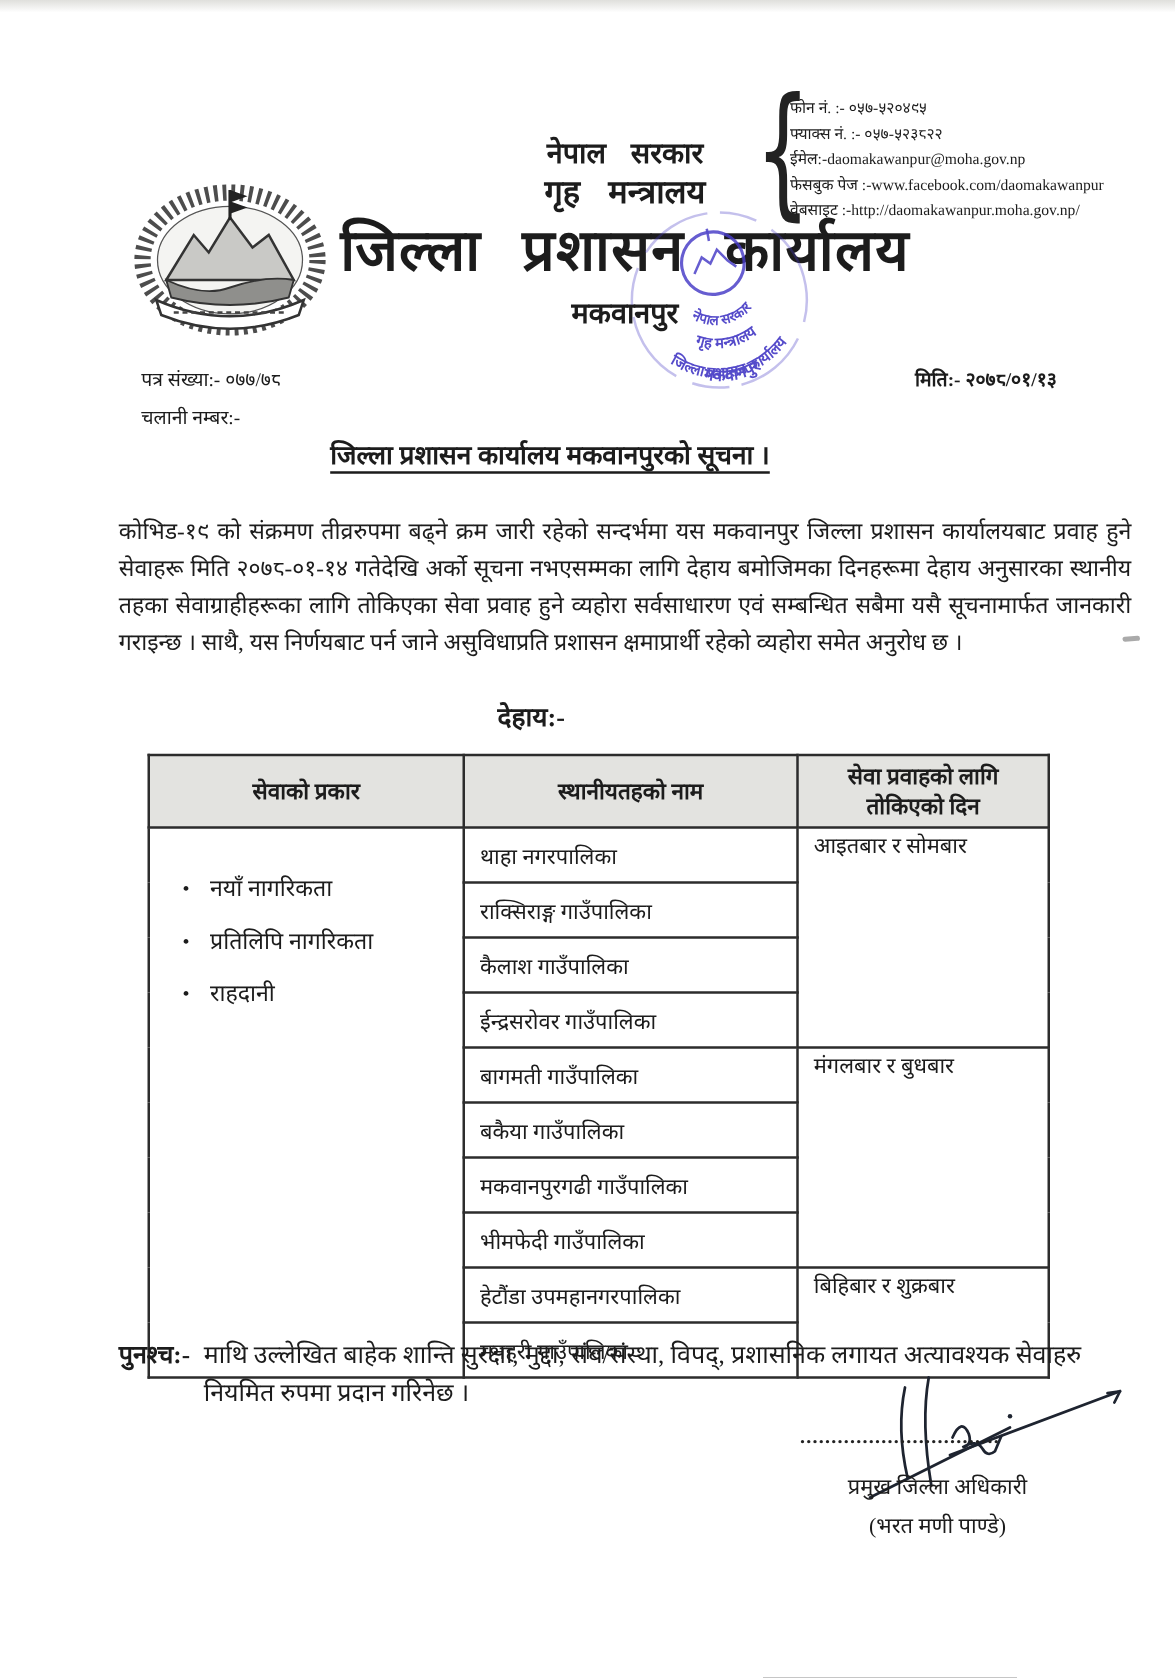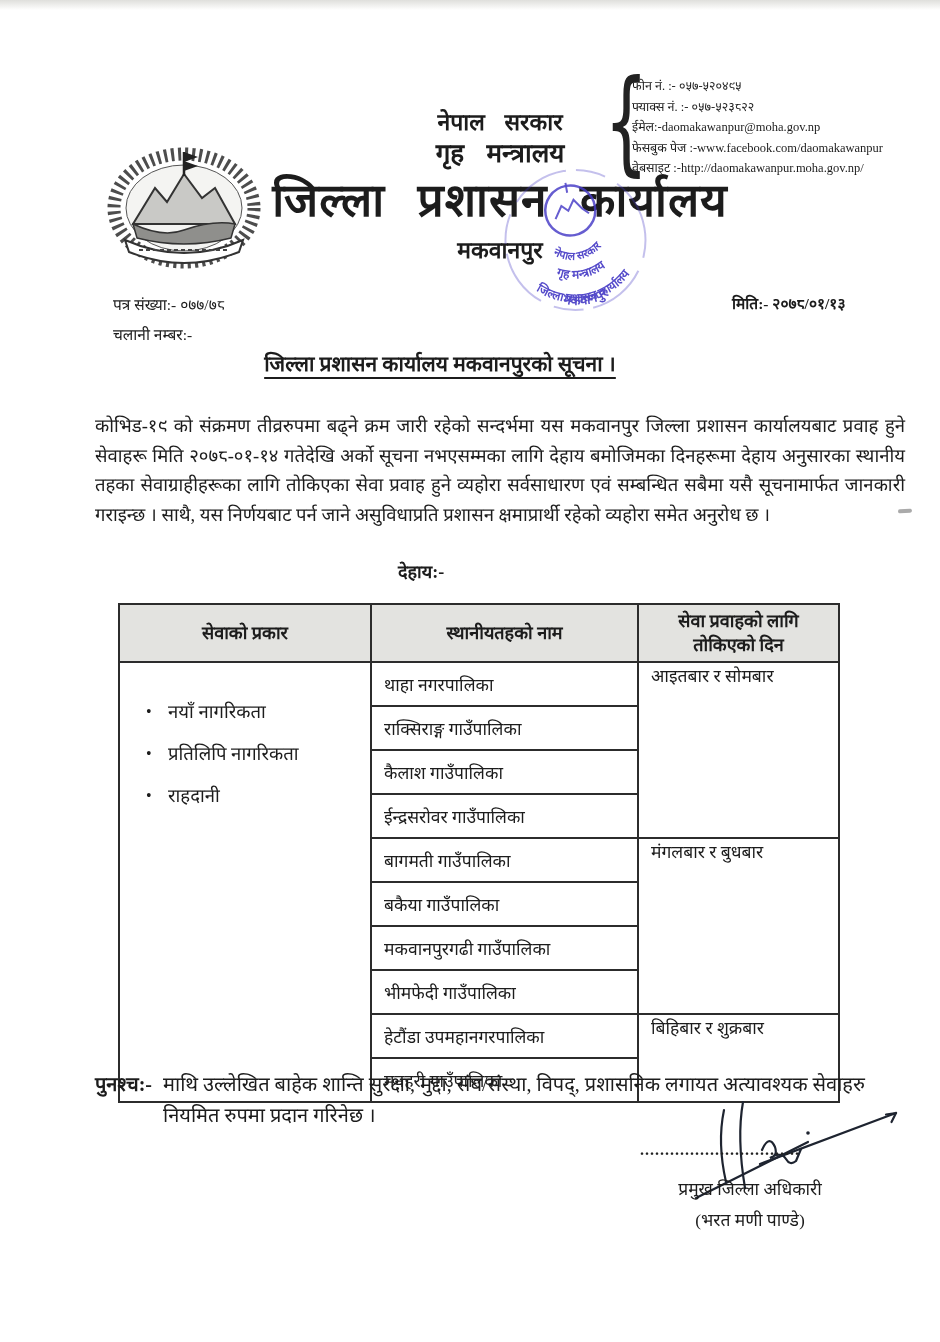--- a/index.html
+++ b/index.html
@@ -37,21 +37,21 @@
   .meta-left{position:absolute;left:97px;top:290px;font-size:15.5px;font-weight:normal;line-height:30px;margin-left:16px;}
   .meta-date{position:absolute;left:732px;top:292px;font-size:15.5px;font-weight:bold;}
   
   .title-wrap{position:absolute;left:0;top:349px;width:932px;text-align:center;}
   .title{
     display:inline-block;transform:translateX(-26px);
     font-size:21px;font-weight:bold;
     text-decoration:underline;text-underline-offset:6px;text-decoration-thickness:2px;
   }
   .body-par{position:absolute;left:95px;top:412px;width:810px;font-size:18.5px;line-height:29.6px;text-align:justify;}
-  .dehaya{position:absolute;left:398px;top:559px;font-size:18px;font-weight:bold;}
+  .dehaya{position:absolute;left:398px;top:559px;font-size:21px;font-weight:bold;}
   
   .svc-table{position:absolute;left:118px;top:603px;width:720px;border-collapse:collapse;table-layout:fixed;}
   .svc-table th,.svc-table td{border:2px solid #2c2c2c;}
   .svc-table th{height:52px;background:#e3e3e0;font-size:18px;font-weight:bold;padding:2px 12px;line-height:1.35;}
   td.muni{height:38px;padding:2px 12px;font-size:17.5px;vertical-align:middle;}
   td.days{vertical-align:top;padding:0 12px;font-size:17.5px;}
   td.services{vertical-align:top;padding:28px 10px 0 26px;}
   .svc-list{list-style:none;margin:0;padding:0;}
   .svc-list li{position:relative;padding-left:22px;font-size:18.5px;line-height:42px;}
   .svc-list li .bullet{position:absolute;left:0;top:0;font-size:16px;}

